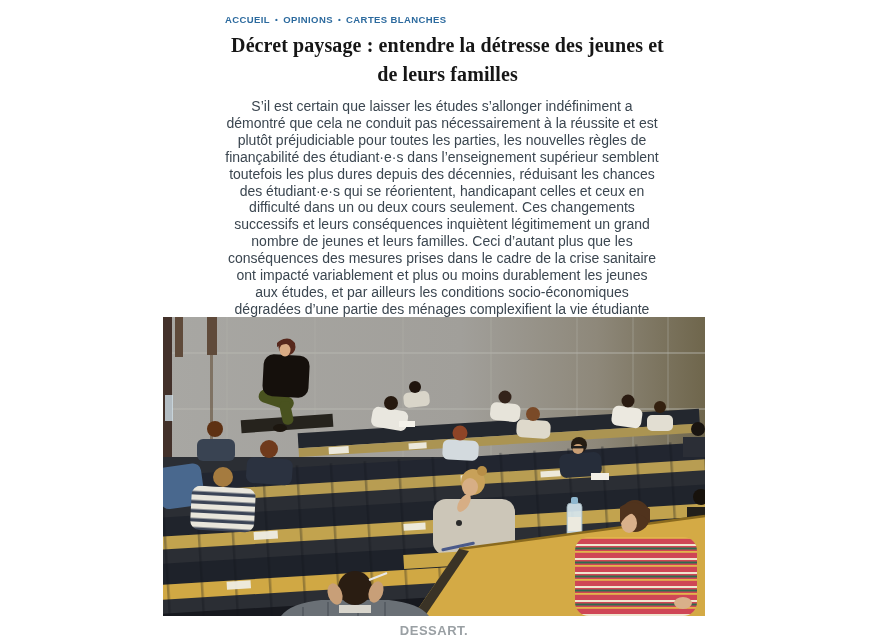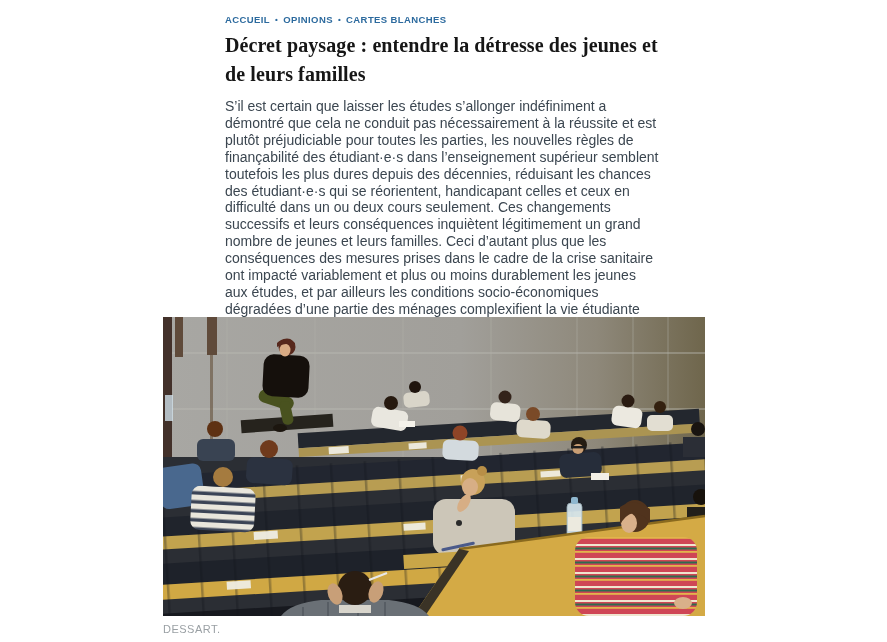--- a/index.html
+++ b/index.html
@@ -3,21 +3,21 @@
 <meta charset="utf-8">
 <style>
   * { margin: 0; padding: 0; box-sizing: border-box; }
   html, body { background: #ffffff; }
   body {
     width: 887px; height: 642px;
     position: relative;
     overflow: hidden;
     font-family: "Liberation Sans", sans-serif;
   }
-  .article { position: absolute; left: 0; top: 0; width: 708px; height: 642px; }
+  .article { position: absolute; left: 0; top: 0; width: 708px; height: 642px; text-align: center; }
 
   .breadcrumb {
     position: absolute; left: 225px; top: 14px;
     font-size: 9.5px; font-weight: 700; letter-spacing: 0.4px;
     color: #2c6a9e; white-space: nowrap;
   }
   .breadcrumb a { color: #2c6a9e; text-decoration: none; cursor: pointer; }
   .breadcrumb .sep { color: #2c6a9e; margin: 0 5px; font-size: 8px; vertical-align: 1px; }
 
   .headline {
@@ -37,21 +37,21 @@
     position: absolute; left: 163px; top: 317px; width: 542px;
   }
   .photo-frame {
     width: 542px; height: 299px; overflow: hidden;
     background: #9a9a96; position: relative;
   }
   .photo-frame svg { display: block; width: 542px; height: 299px; }
 
   .caption {
     margin-top: 7px;
-    font-size: 11px; font-weight: 400; letter-spacing: 0.5px;
+    font-size: 13px; font-weight: 700; letter-spacing: 0.5px;
     color: #9aa0a4; text-transform: uppercase;
   }
 </style>
 </head>
 <body>
 
 <article class="article">
 
   <nav class="breadcrumb">
     <a>ACCUEIL</a><span class="sep">•</span><a>OPINIONS</a><span class="sep">•</span><a>CARTES BLANCHES</a>

